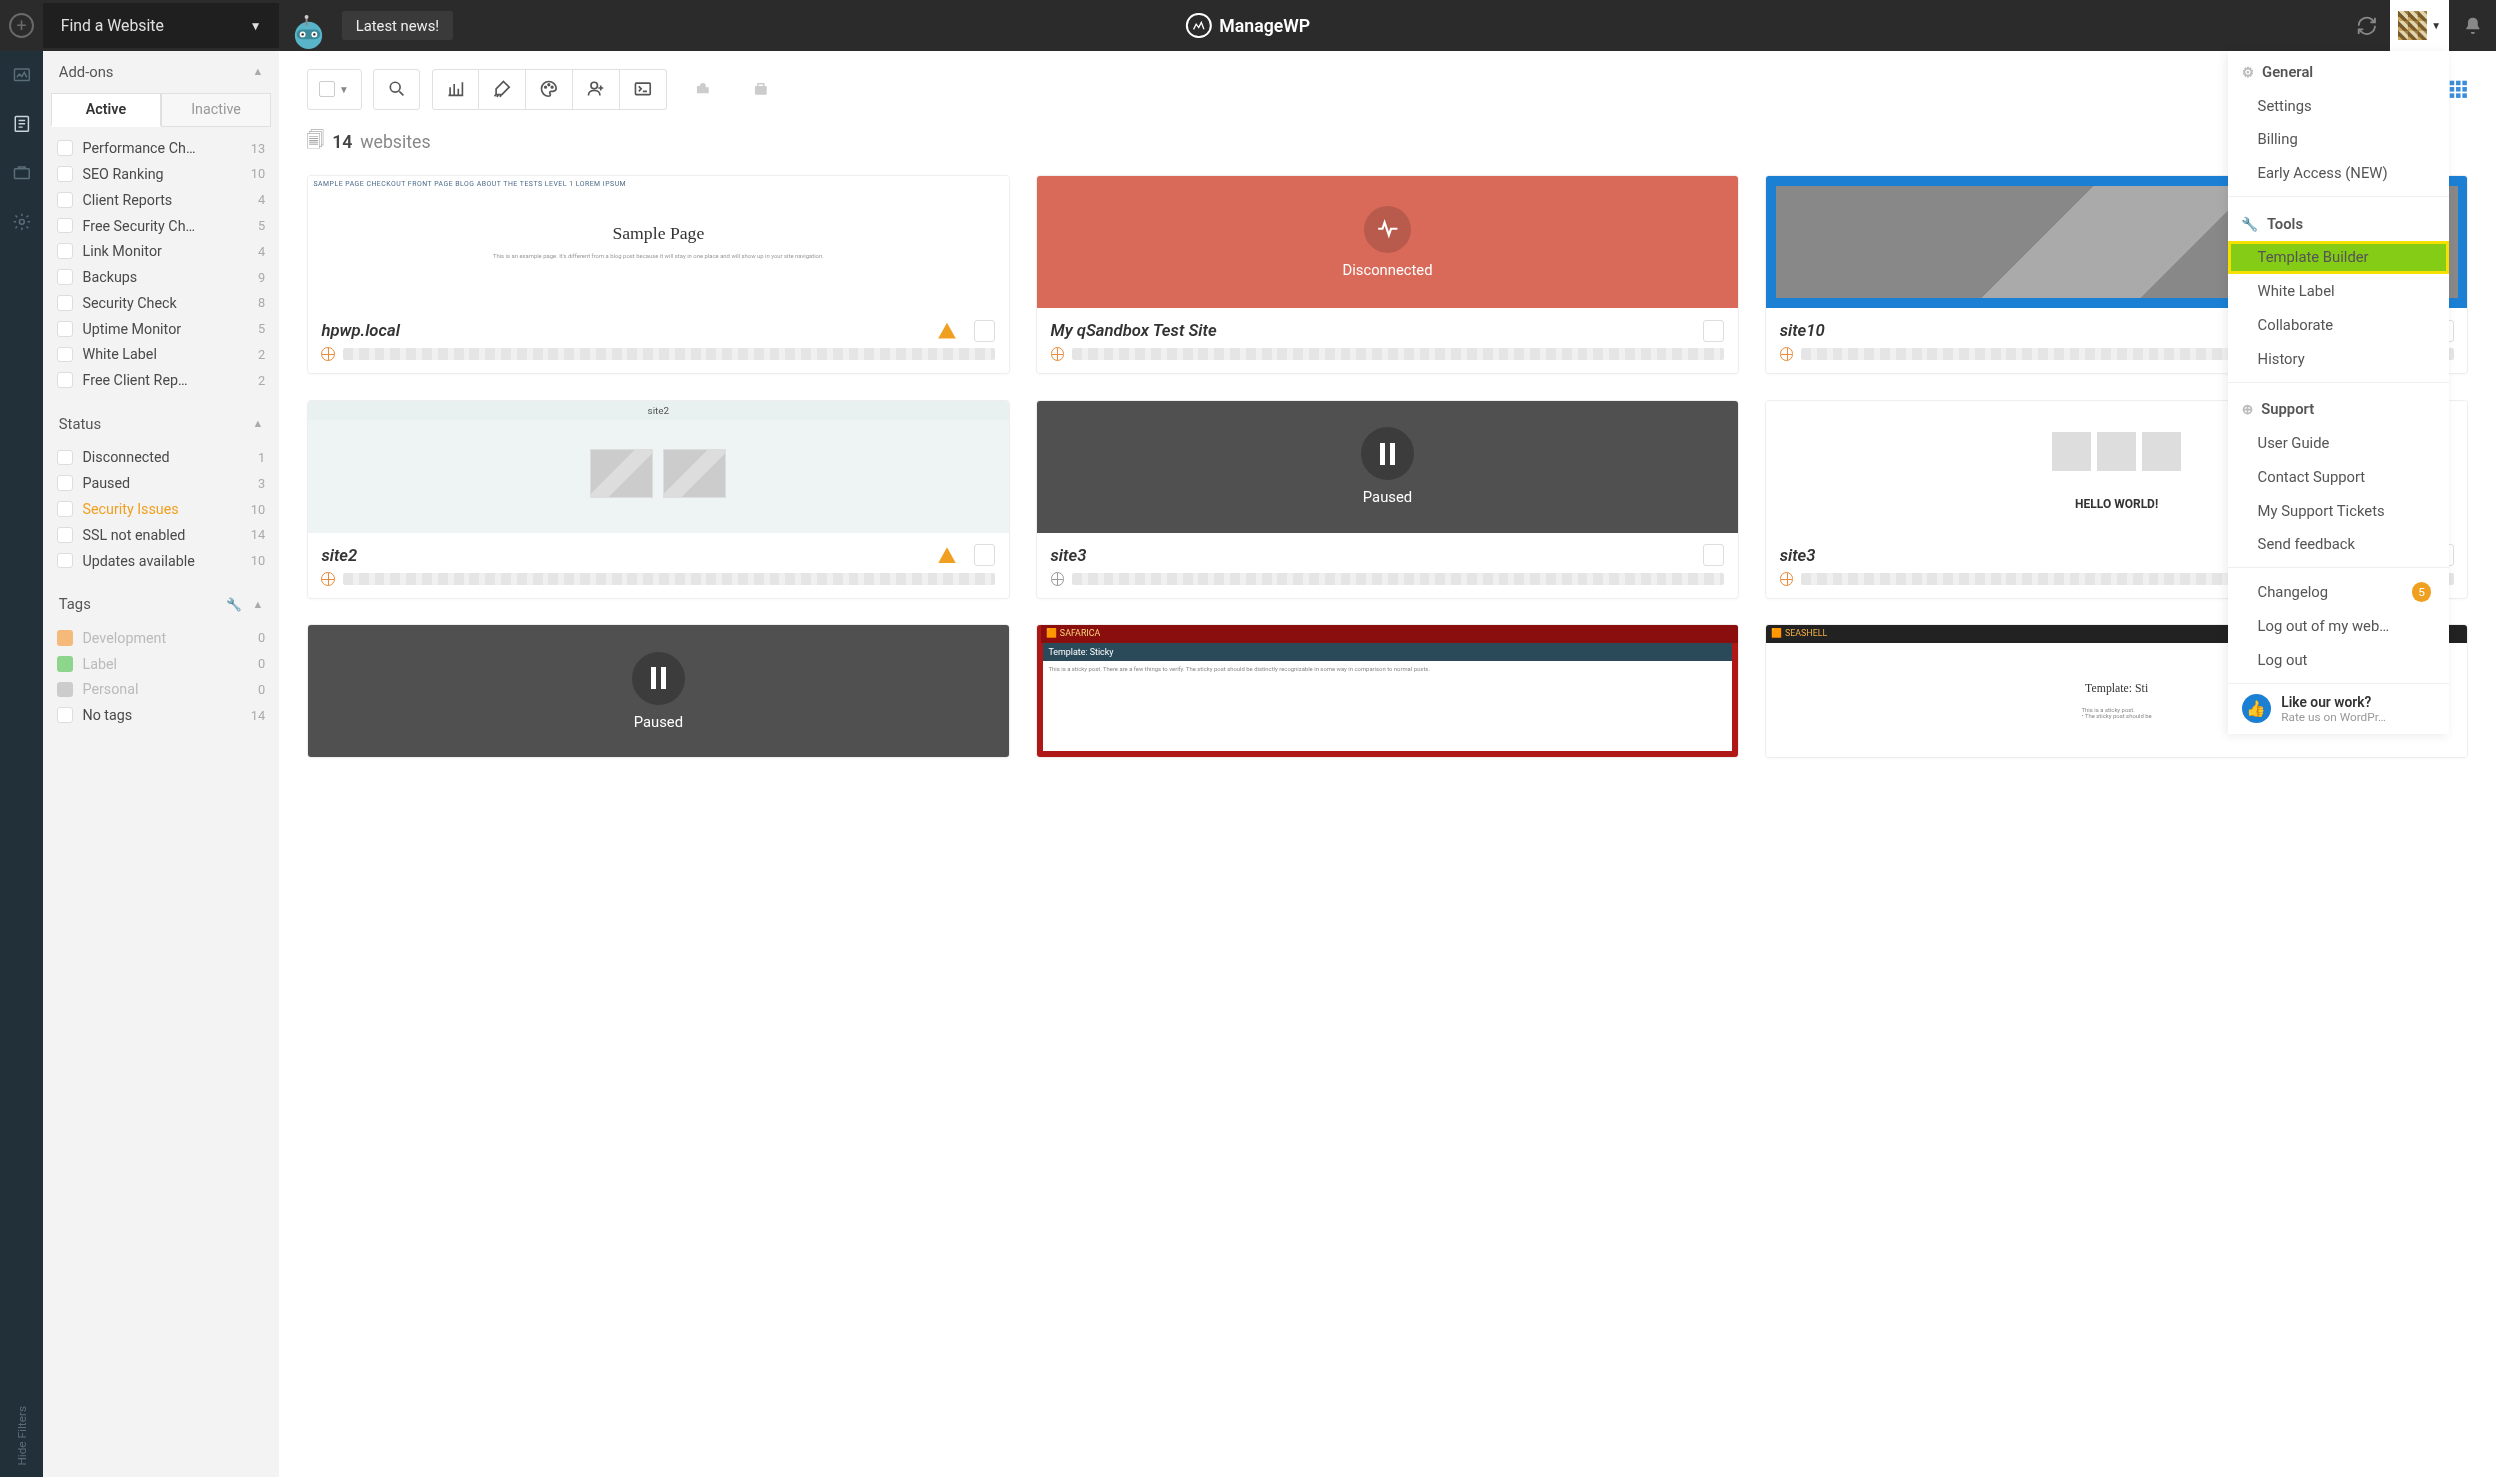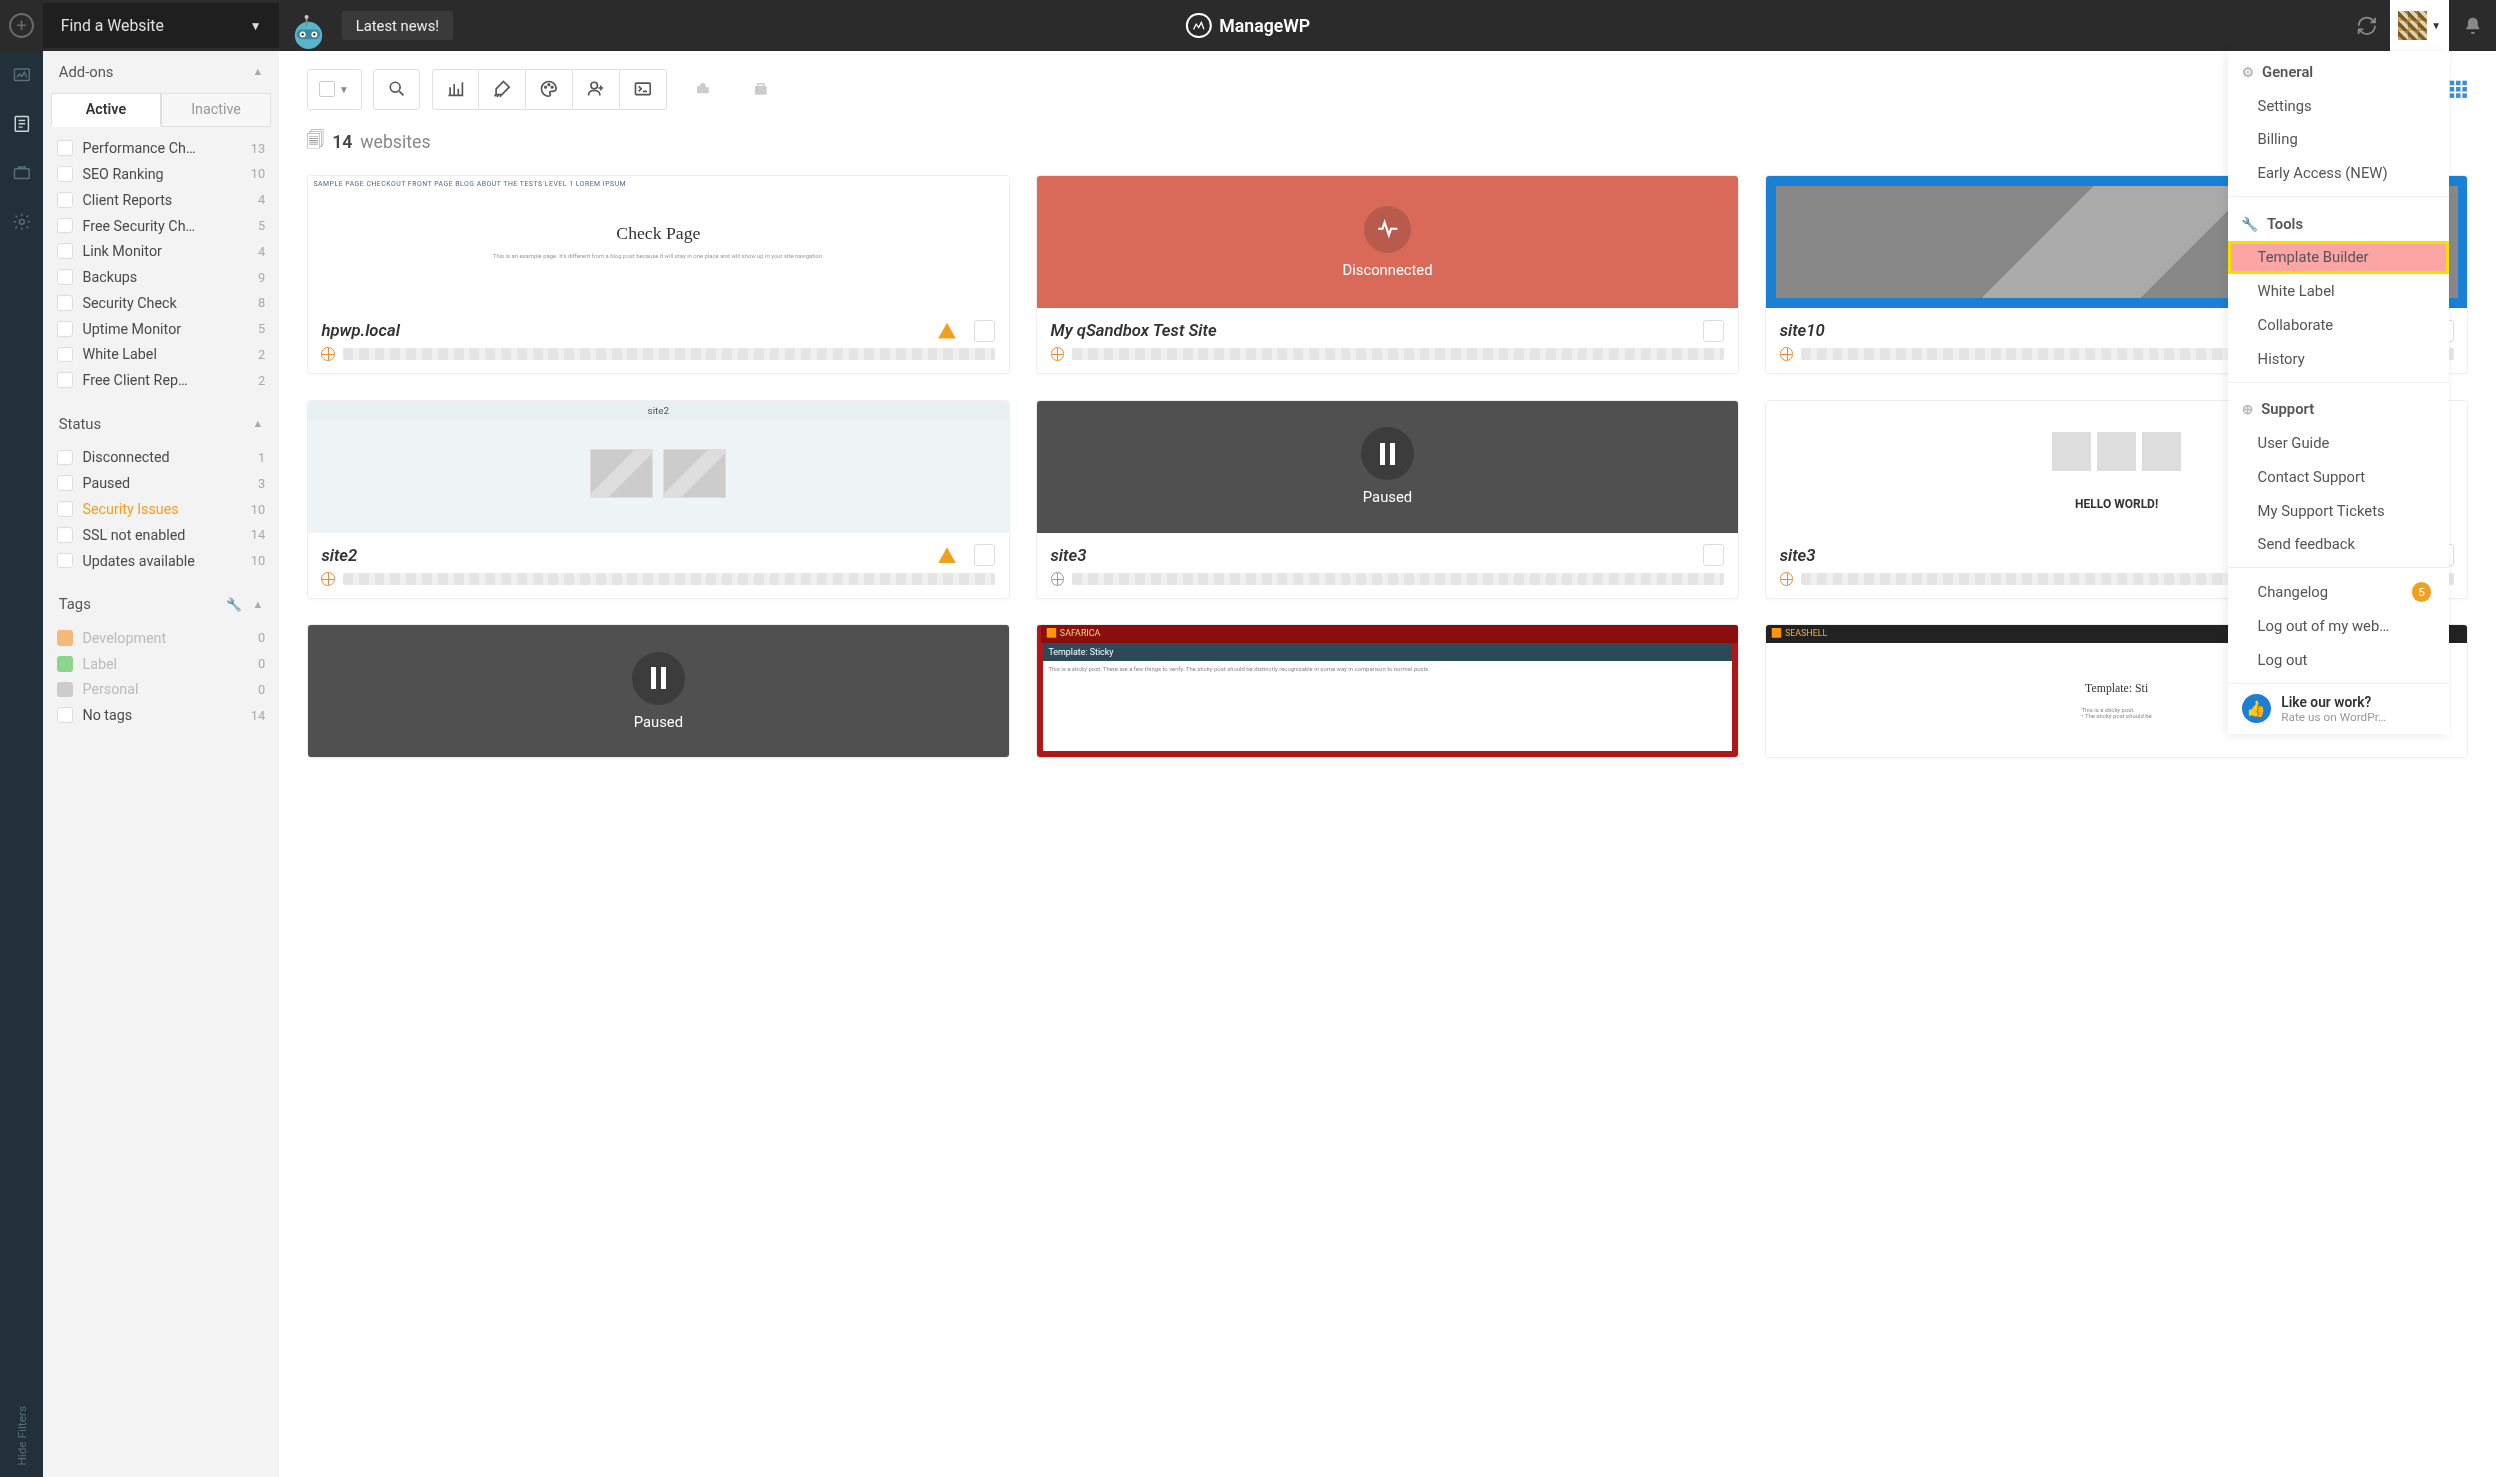--- a/index.html
+++ b/index.html
@@ -100,21 +100,21 @@
 .globe::after { content:""; position:absolute; left:0; right:0; top:50%; height:1px; background:#e88a3a;}
 .globe.gray { border-color:#999;} .globe.gray::before,.globe.gray::after{ background:#999;}
 .url-blur { flex:1; height:11.8px; background: repeating-linear-gradient(90deg,#e5e5e5 0 9.9px,#f0f0f0 9.9px 15.8px); border-radius:2px; filter:blur(0.5px);}
 .card-ck { width:21.7px; height:21.7px; border:1px solid #ddd; border-radius:3px; margin-left:7.9px; flex-shrink:0;}
 
 
 .dropdown { position: fixed; top: 51px; right: 47px; width: 221px; background: #fff; box-shadow: -2px 2px 9.9px rgba(0,0,0,0.08); z-index: 100; padding-bottom: 9.9px; font-size: 14.8px; }
 .dd-group-head { padding: 11.8px 13.8px 7.9px; color: #555; font-weight: 600; display:flex; align-items:center; gap:7.9px;}
 .dd-group-head .gic { color:#bbb; font-size:13.8px;}
 .dd-item { padding: 7.9px 17.7px 7.9px 29.6px; color:#555; cursor:pointer; display:flex; align-items:center; justify-content:space-between;}
-.dd-item.highlight { outline: 3px solid #f5e000; outline-offset:-3px; background:#fca5a5;text-align:center;}
+.dd-item.highlight { outline: 3px solid #f5e000; outline-offset:-3px; background:#84cc16;text-align:center;}
 .dd-sep { height:1px; background:#eee; margin:5.9px 0;}
 .dd-badge { width:19.7px; height:19.7px; background:#f0a020; color:#fff; border-radius:50%; font-size:11.8px; display:inline-flex; align-items:center; justify-content:center;}
 .dd-foot { display:flex; gap:9.9px; padding: 9.9px 13.8px 0; align-items:flex-start; border-top:1px solid #eee; margin-top:5.9px;}
 .thumbs { width:29.6px; height:29.6px; background:#1b7fd4; border-radius:50%; color:#fff; display:flex; align-items:center; justify-content:center; font-size:15.8px;}
 .dd-foot .t1 { font-weight:600; color:#333; font-size:13.8px;}
 .dd-foot .t2 { color:#999; font-size:11.8px;}
 
 svg { display:block; }
 </style>
 </head>
@@ -411,21 +411,21 @@
     <div class="count-line">
       <span class="ic">🗐</span>
       <span class="num">14</span>
       <span>websites</span>
     </div>
 
     <div class="grid" id="grid">
         <div class="card">
           <div class="thumb sample">
             <div class="fake-nav">SAMPLE PAGE   CHECKOUT   FRONT PAGE   BLOG   ABOUT THE TESTS   LEVEL 1   LOREM IPSUM</div>
-            <div class="title-t">Check Page</div>
+            <div class="title-t">Sample Page</div>
             <div style="font-size:5.9px;color:#999;padding:0 19.7px;text-align:center;line-height:1.4;">This is an example page. It's different from a blog post because it will stay in one place and will show up in your site navigation.</div>
           </div>
           <div class="card-body">
       <div class="card-title-row">
         <span class="card-title">hpwp.local</span>
         <span style="display:flex;align-items:center;gap:9.9px;">
           <span class="warn-icon"></span>
           <span class="card-ck"></span>
         </span>
       </div>

